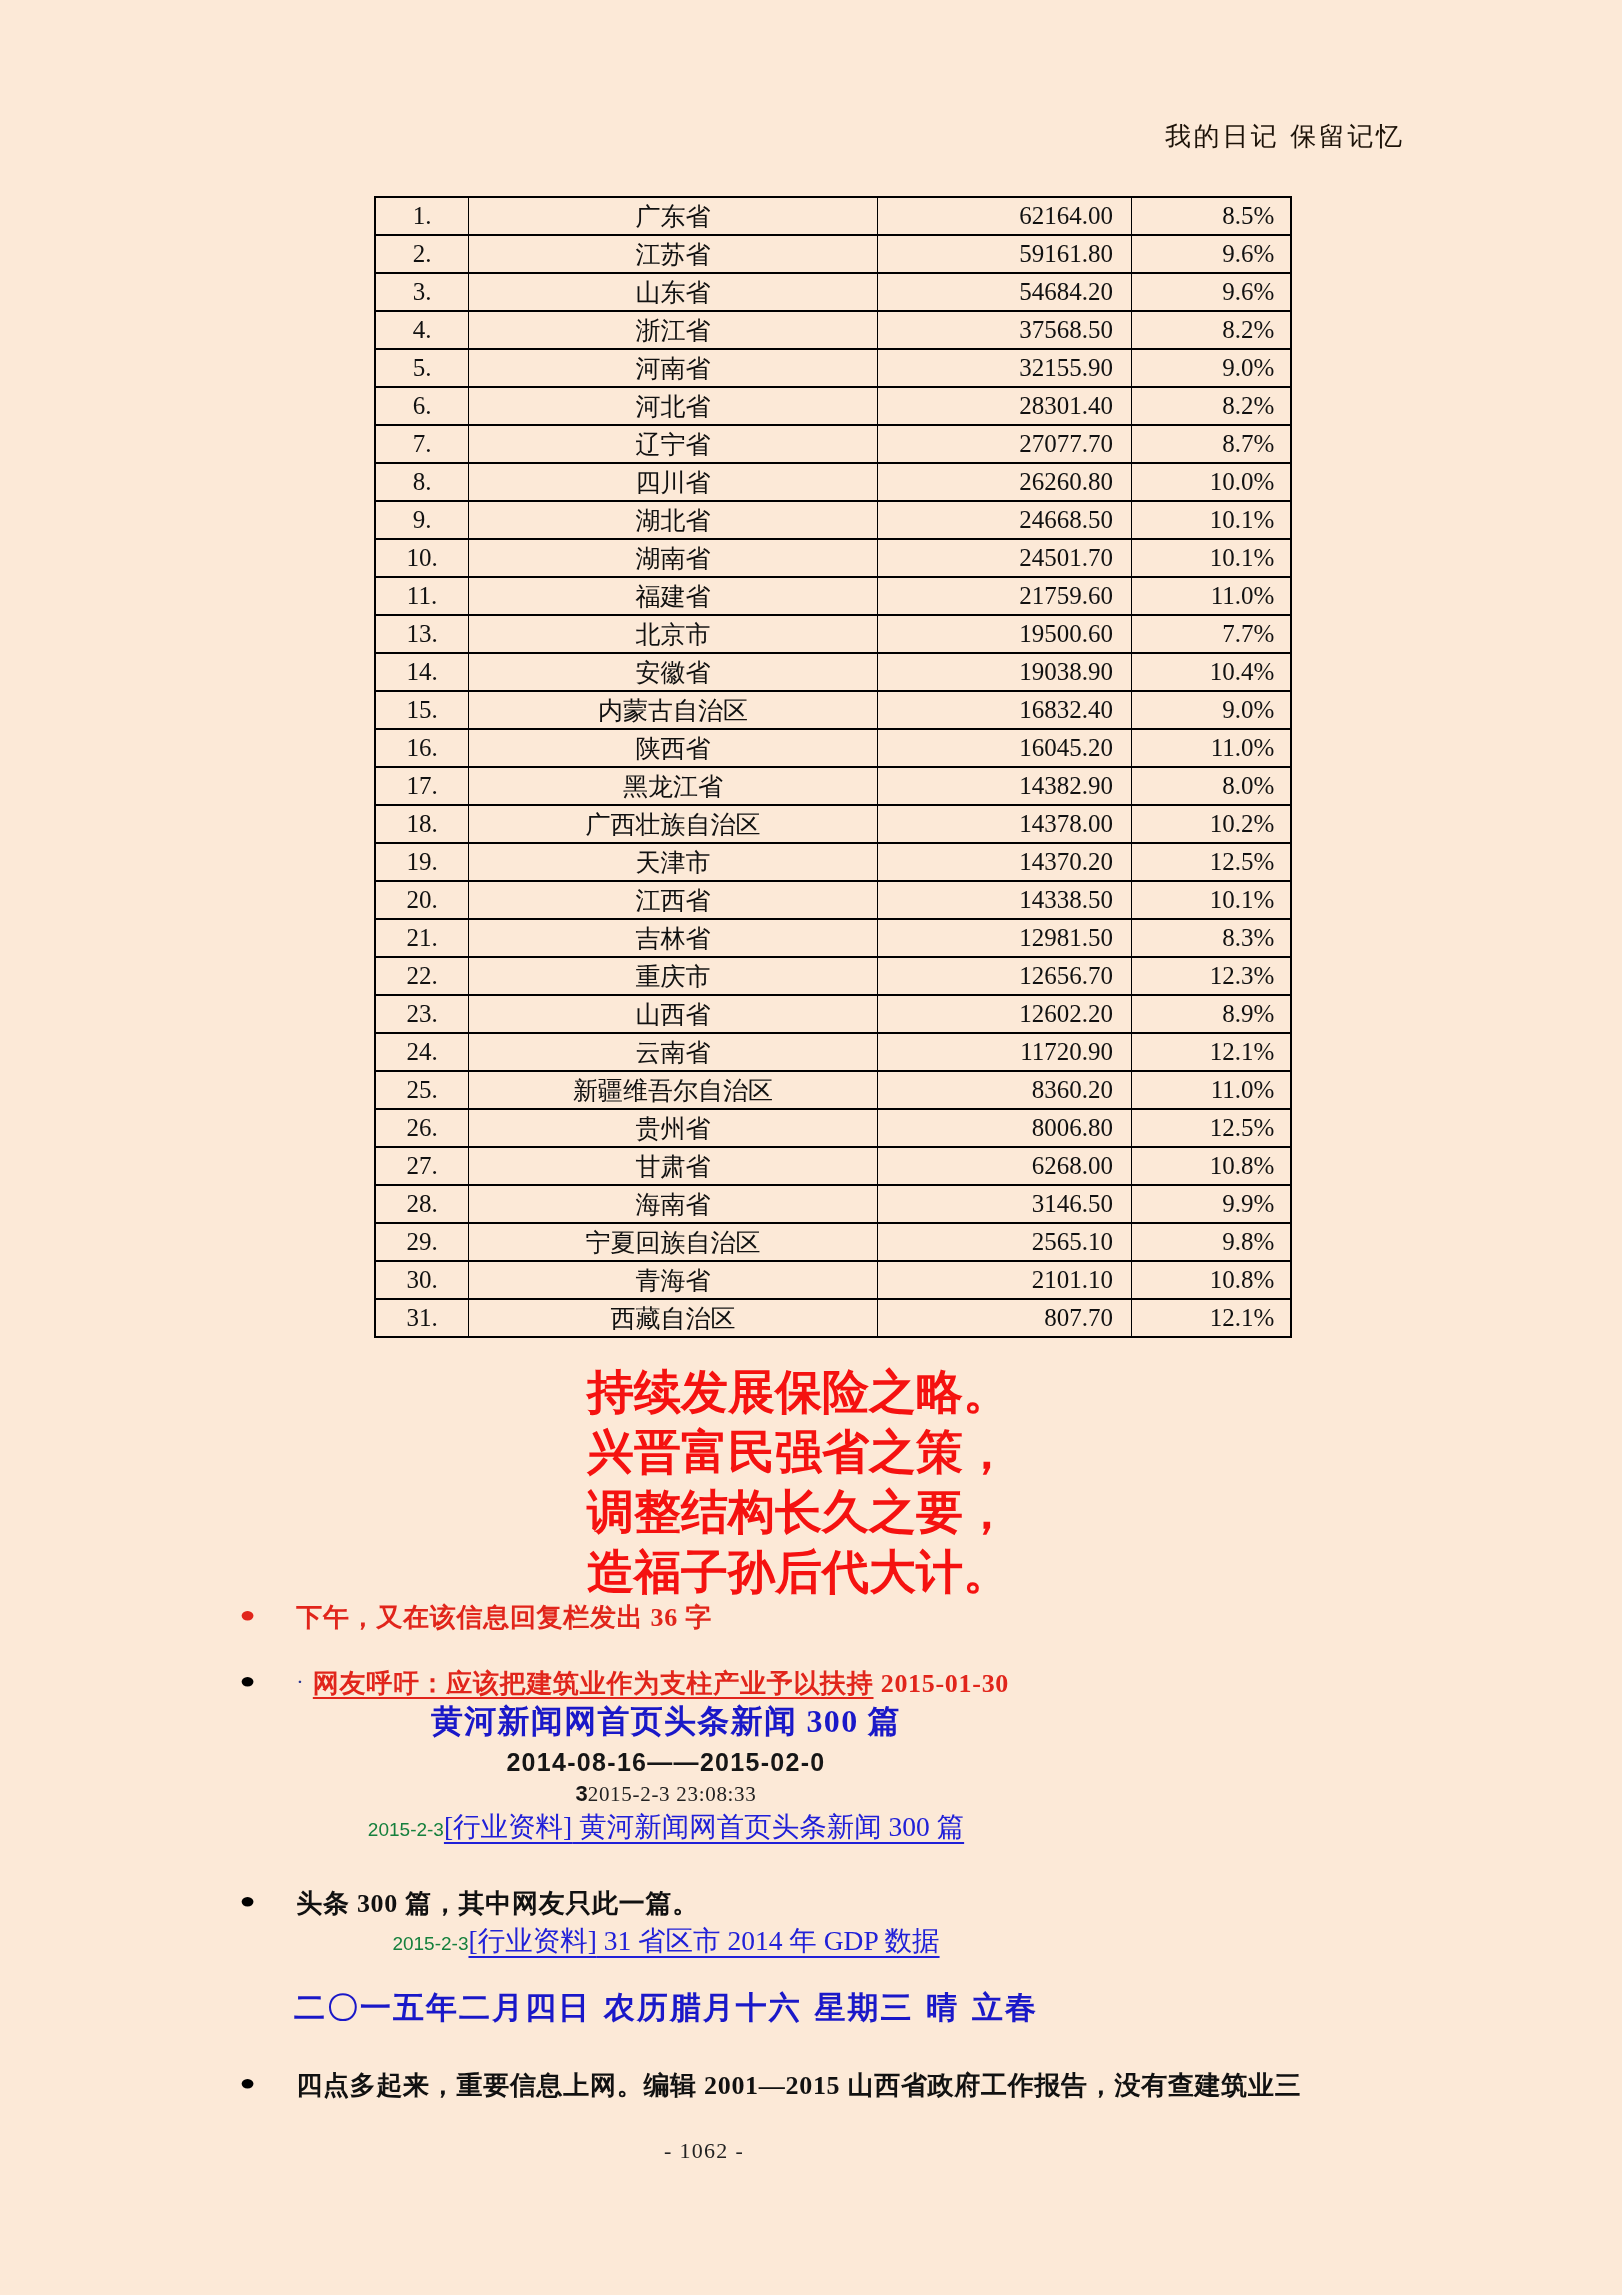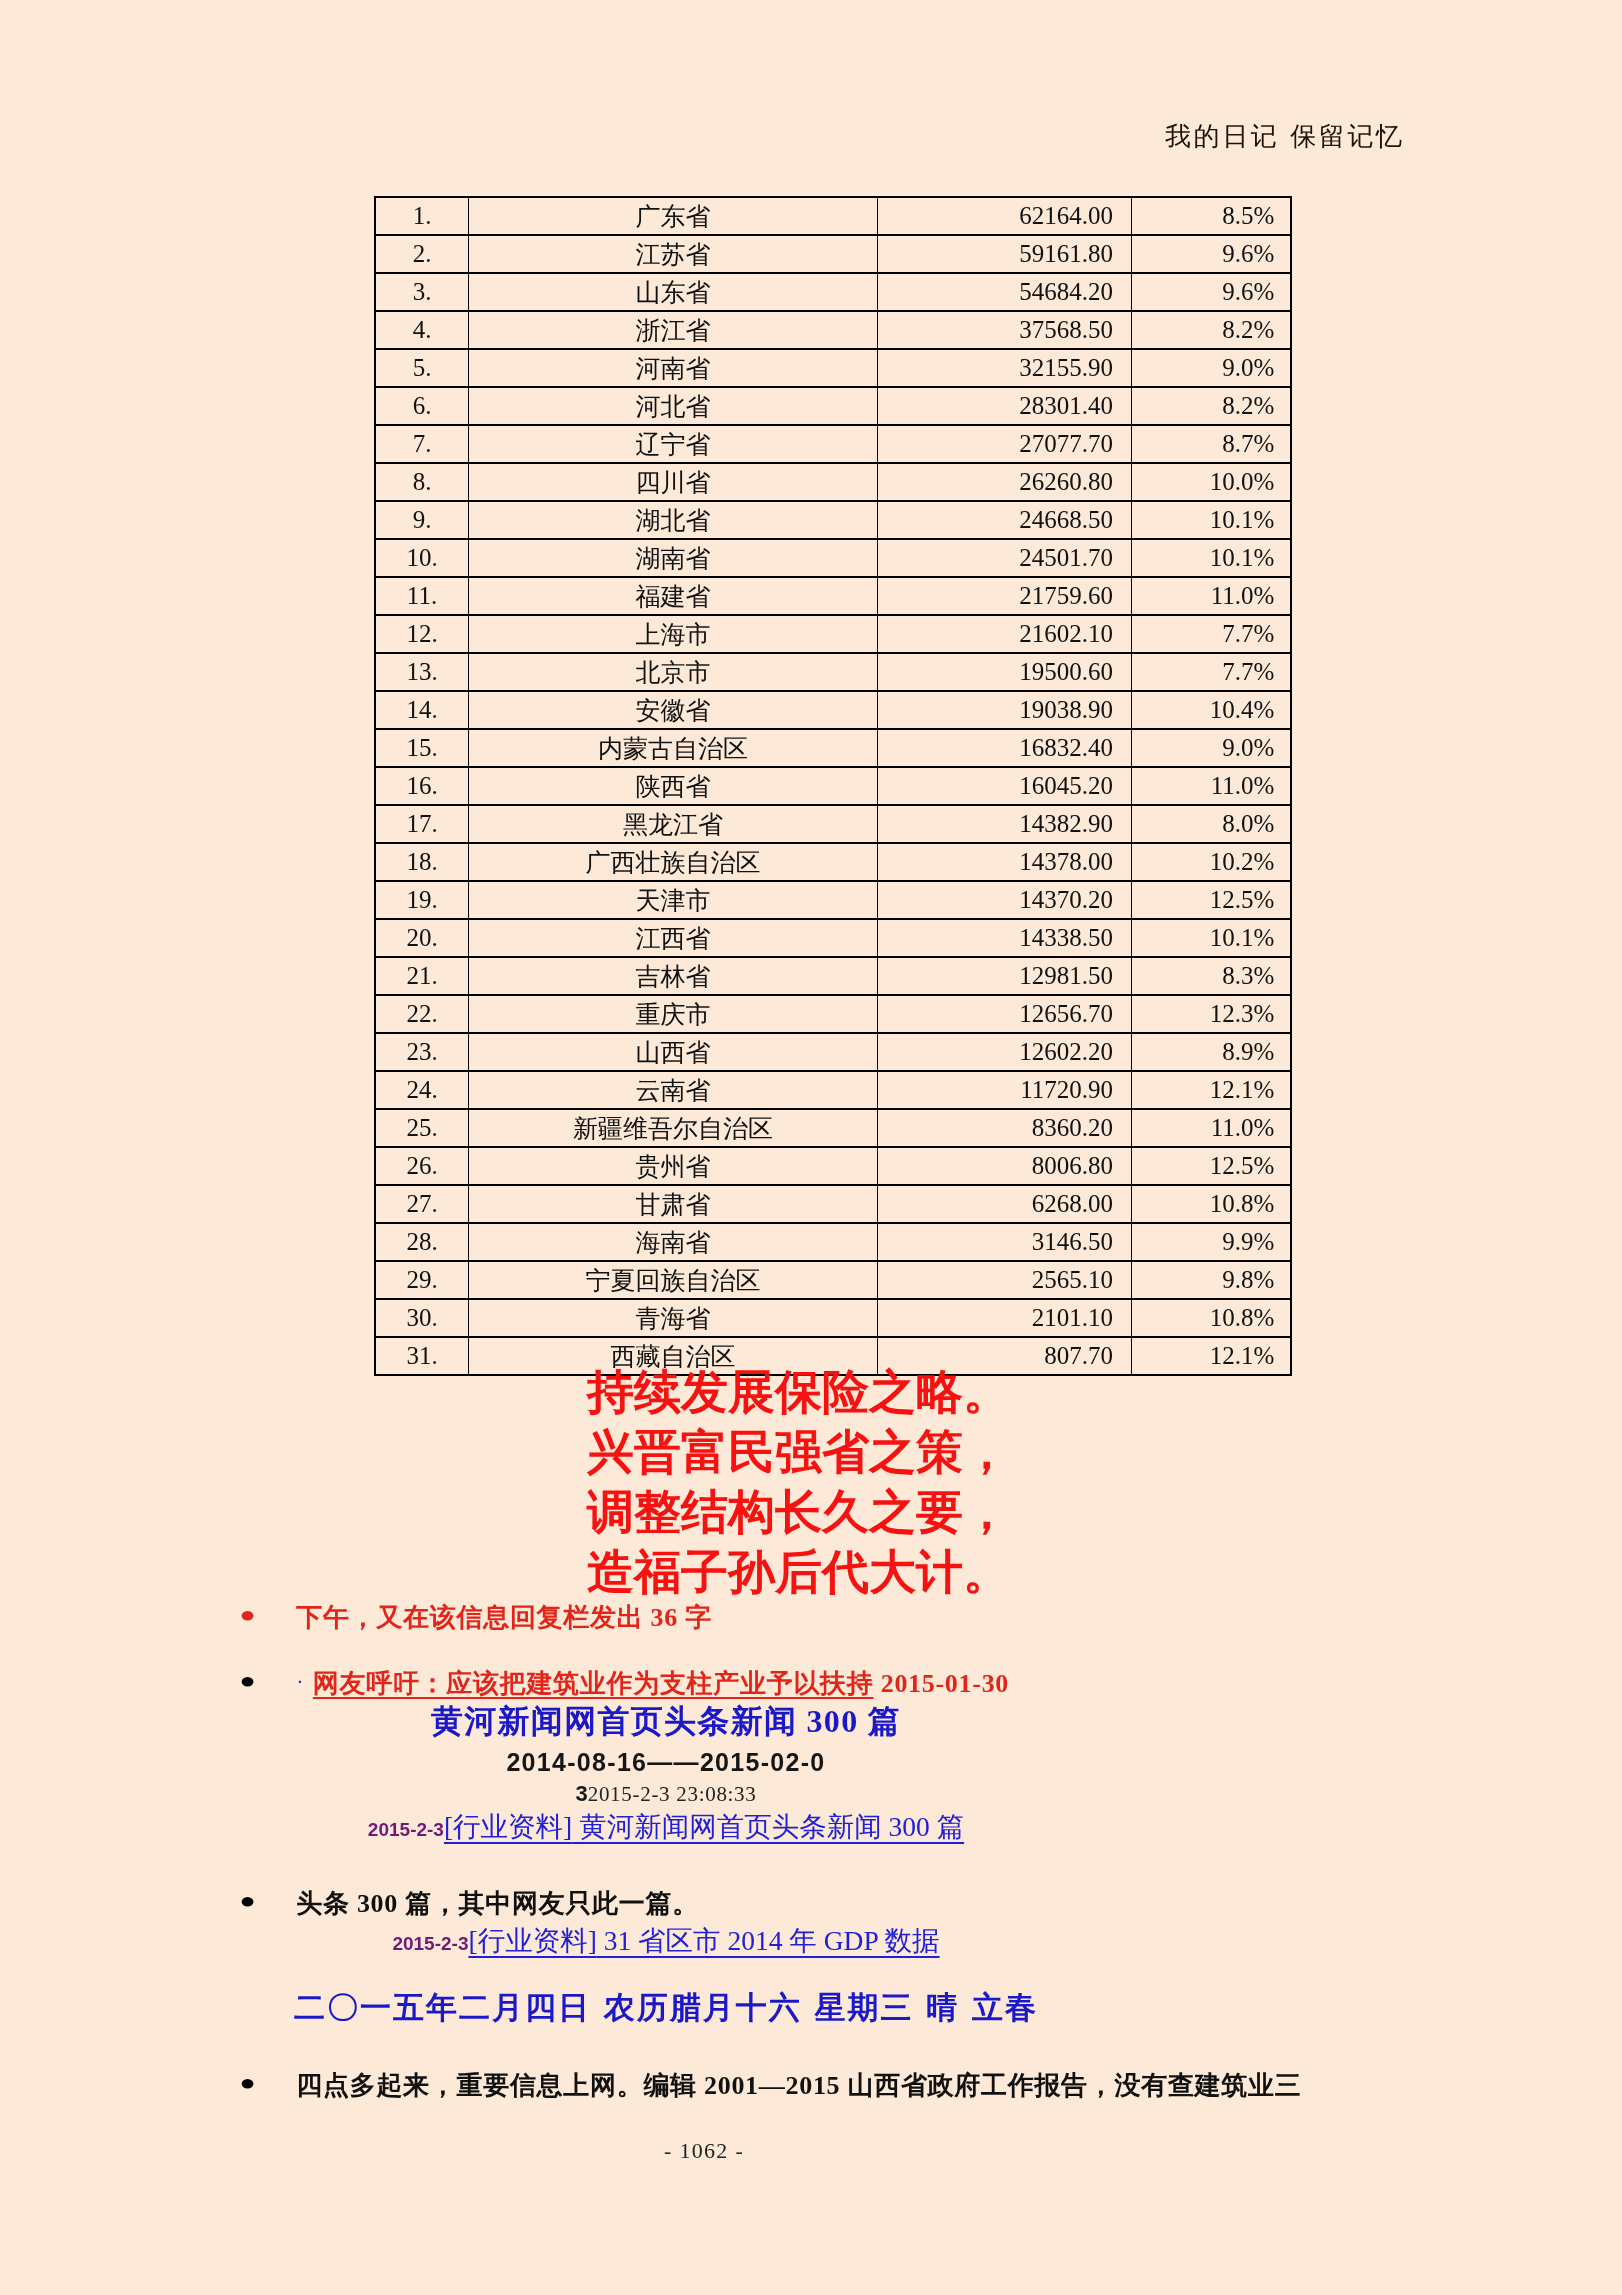--- a/index.html
+++ b/index.html
@@ -35,22 +35,22 @@
   .red-link{color:#e1251b;text-decoration:underline;text-decoration-thickness:2px;
       text-underline-offset:5.2px;}
 
   .center-line{position:absolute;left:0;width:1332px;text-align:center;white-space:nowrap;}
   .news-title{font-size:32px;font-weight:bold;color:#1a18c8;letter-spacing:1.3px;}
   .date-range{font-family:"Liberation Sans",sans-serif;font-weight:bold;
       font-size:25px;color:#161616;letter-spacing:1.3px;}
   .count-prefix{font-family:"Liberation Sans",sans-serif;font-weight:bold;
       font-size:22px;color:#161616;}
   .timestamp{font-size:21px;color:#222;letter-spacing:0.7px;}
-  .link-date{font-family:"Liberation Sans",sans-serif;font-weight:bold;
-      font-size:19px;color:#701a75;}
+  .link-date{font-family:"Liberation Sans",sans-serif;font-weight:normal;
+      font-size:19px;color:#15803d;}
   .doc-link{font-size:27.5px;color:#2020d8;text-decoration:underline;
       text-decoration-thickness:2px;text-underline-offset:5.9px;}
   .diary-header{font-family:"DejaVu Sans",sans-serif;font-weight:bold;
       font-size:31px;color:#1a18c8;letter-spacing:2px;}
   .page-num{font-size:22px;color:#222;letter-spacing:1.3px;}
 </style>
 </head>
 <body>
 
 <div id="page">
@@ -119,26 +119,20 @@
           <td class="c-gdp">24501.70</td>
           <td class="c-growth">10.1%</td>
         </tr>
         <tr>
           <td class="c-rank">11.</td>
           <td class="c-region">福建省</td>
           <td class="c-gdp">21759.60</td>
           <td class="c-growth">11.0%</td>
         </tr>
         <tr>
-          <td class="c-rank">12.</td>
-          <td class="c-region">上海市</td>
-          <td class="c-gdp">21602.10</td>
-          <td class="c-growth">7.7%</td>
-        </tr>
-        <tr>
           <td class="c-rank">13.</td>
           <td class="c-region">北京市</td>
           <td class="c-gdp">19500.60</td>
           <td class="c-growth">7.7%</td>
         </tr>
         <tr>
           <td class="c-rank">14.</td>
           <td class="c-region">安徽省</td>
           <td class="c-gdp">19038.90</td>
           <td class="c-growth">10.4%</td>

